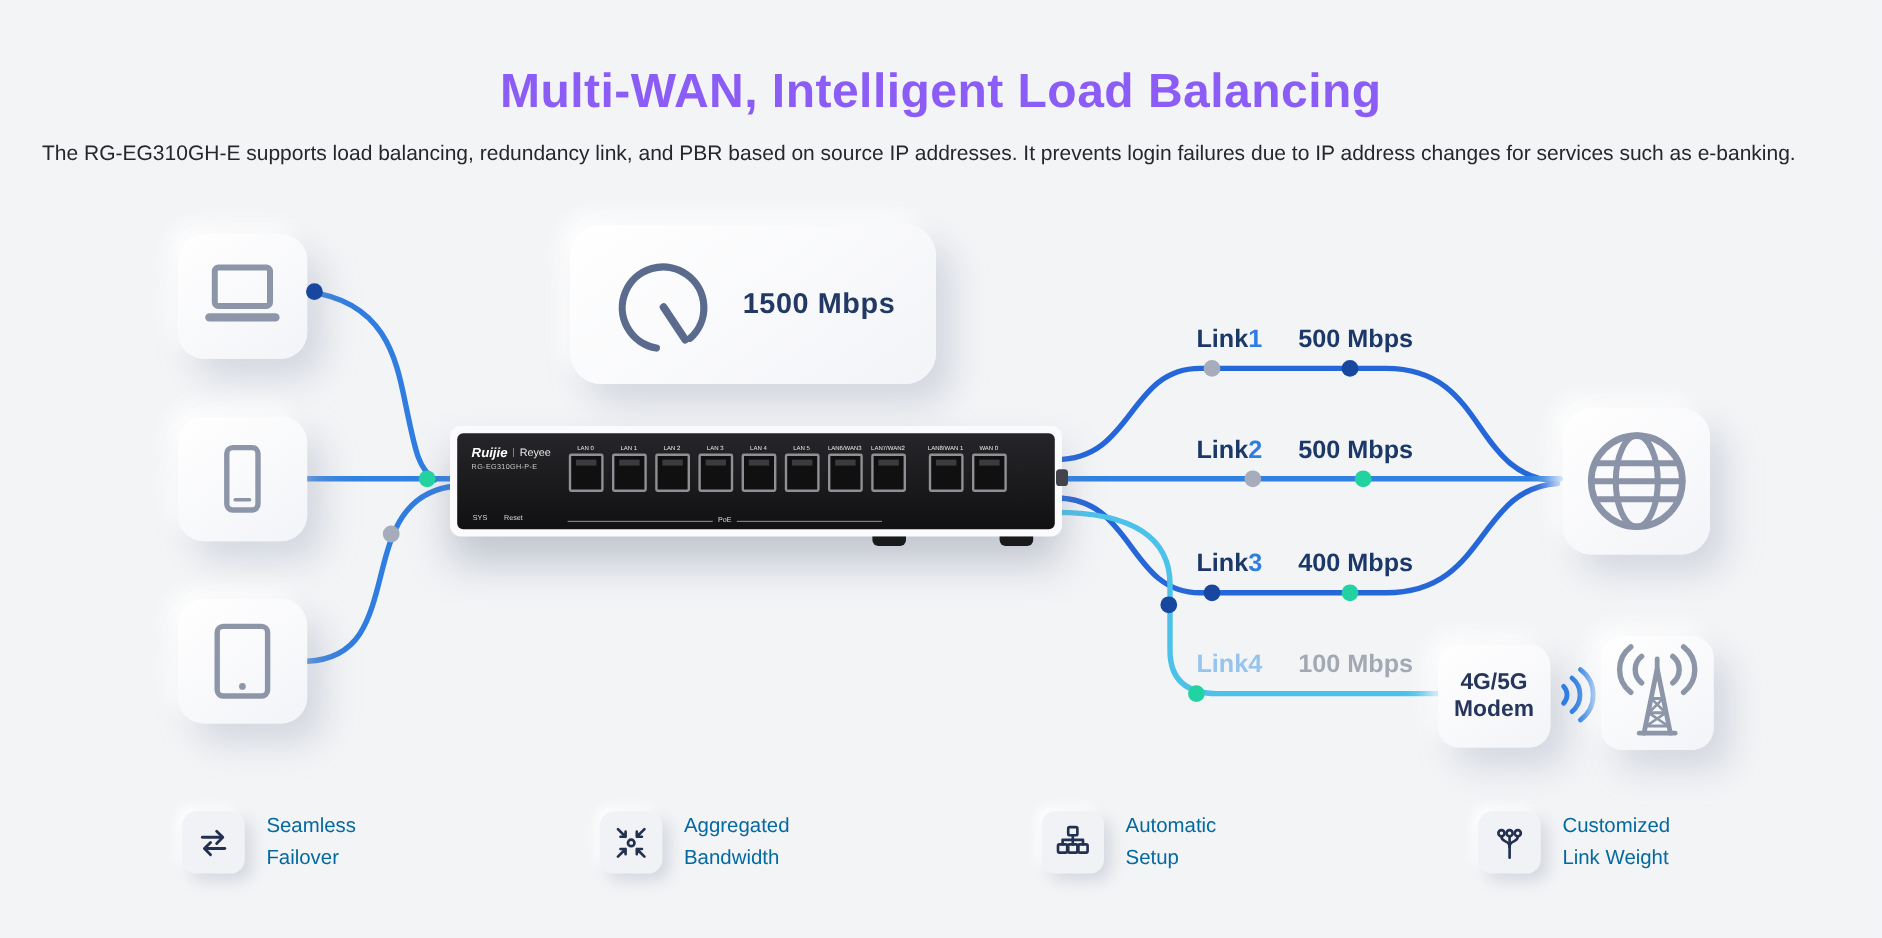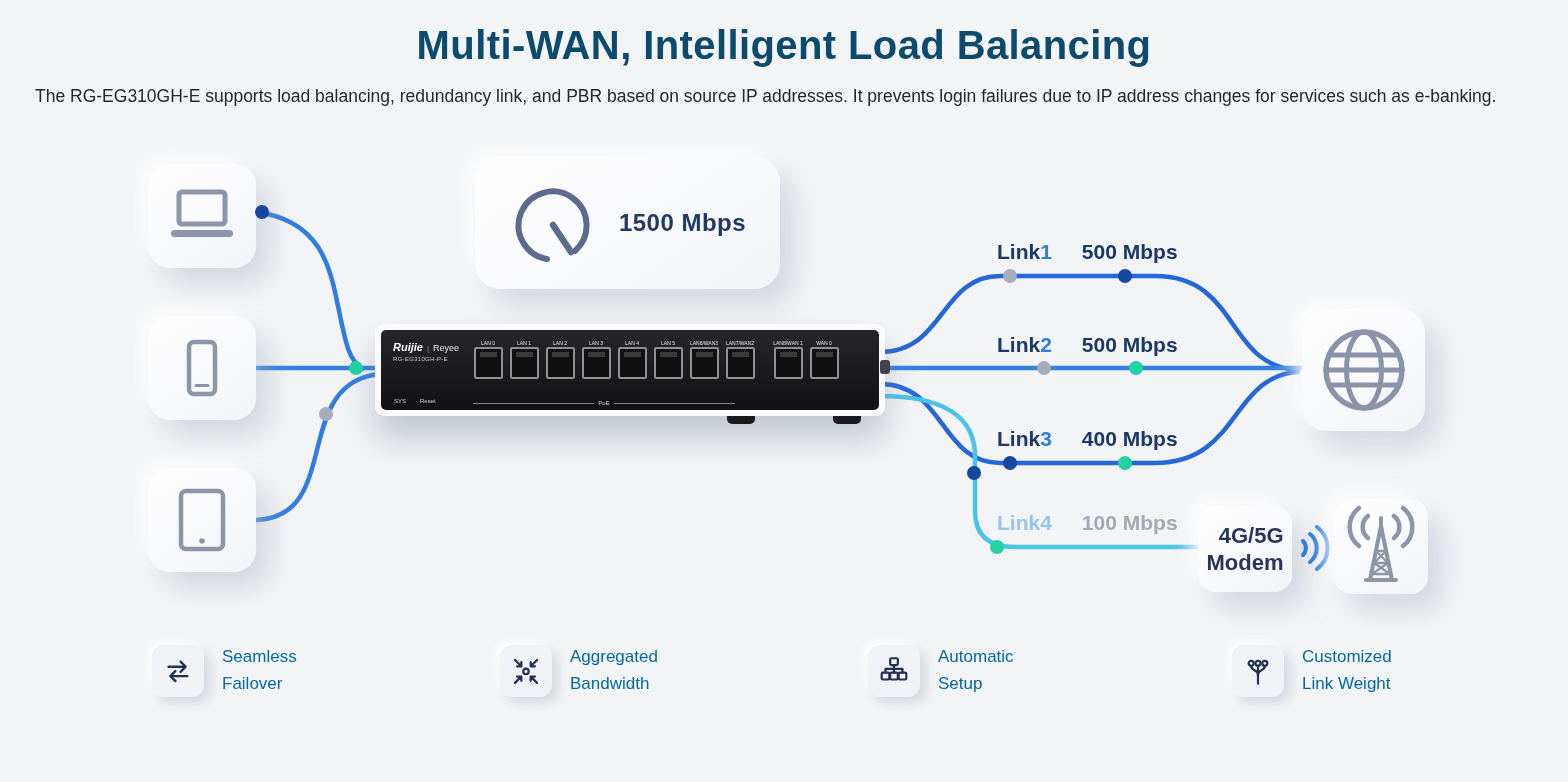--- a/index.html
+++ b/index.html
@@ -1,39 +1,39 @@
 <!DOCTYPE html>
 <html><head>
 <meta charset="utf-8">
 <style>
   *{box-sizing:border-box;margin:0;padding:0}
   html,body{background:#eef0f3}
   body{font-family:"Liberation Sans",sans-serif;}
   .stage{position:relative;width:1568px;height:782px;background:#f3f4f6;overflow:hidden}
 
-  .title{padding-top:23px;text-align:center;font-size:40px;font-weight:700;color:#0c4a6e;letter-spacing:.4px}
+  .title{padding-top:54px;text-align:center;font-size:40px;font-weight:700;color:#8b5cf6;letter-spacing:.4px}
   .subtitle{margin:14px auto 0;max-width:1498px;text-align:left;font-size:17.5px;line-height:1.62;color:#24272c}
 
   .diagram{position:relative;height:500px;margin-top:16px}
   .lines{position:absolute;left:0;top:0;width:1568px;height:500px}
 
   .card{position:absolute;background:linear-gradient(145deg,#ffffff,#f3f4f8);border-radius:22px;
         box-shadow:14px 16px 28px rgba(160,168,186,.38),-8px -8px 18px rgba(255,255,255,.95);
         display:flex;align-items:center;justify-content:center;z-index:3}
   .device-card{width:108px;height:104px}
   .laptop-card{left:148px;top:38px}
   .phone-card{left:148px;top:190px}
   .tablet-card{left:148px;top:342px}
 
   .speed-card{left:475px;top:30px;width:305px;height:133px;gap:22px;border-radius:26px}
   .speed-value{font-size:24px;font-weight:700;color:#223a63;letter-spacing:.5px}
 
   .globe-card{left:1302px;top:183px;width:123px;height:122px;border-radius:24px}
   .modem-card{left:1198px;top:380px;width:94px;height:86px;border-radius:18px;flex-direction:column}
-  .modem-text{font-size:22px;font-weight:700;color:#25355c;line-height:1.25;text-align:right}
+  .modem-text{font-size:19px;font-weight:700;color:#25355c;line-height:1.25;text-align:center}
   .tower-card{left:1334px;top:373px;width:94px;height:95px;border-radius:18px}
   .wifi-waves{position:absolute;left:1294px;top:397px;z-index:3}
 
   .dot{position:absolute;width:14px;height:14px;border-radius:50%;z-index:6}
   .dot.dark{background:#17479e}
   .dot.green{background:#23d2a1}
   .dot.gray{background:#a6acbb}
 
   .link-row{position:absolute;left:997px;z-index:6;display:flex;align-items:baseline;gap:30px;
             font-weight:700;font-size:21px;white-space:nowrap}
@@ -43,21 +43,21 @@
   .link-speed{color:#1c3868}
   .link-row.muted .link-name,.link-row.muted .num{color:#97c3ef}
   .link-row.muted .link-speed{color:#a3a9b3}
 
   
   .router{position:absolute;left:375px;top:198px;width:510px;height:92px;background:#fbfbfd;border-radius:9px;
           box-shadow:0 22px 34px rgba(124,133,154,.42);z-index:4}
   .router-face{position:absolute;left:6px;top:6px;right:6px;bottom:6px;border-radius:5px;
                background:linear-gradient(180deg,#26262a,#111113)}
   .brand{position:absolute;left:12px;top:11px;color:#fff}
-  .brand-line{display:flex;align-items:flex-end;gap:4px}
+  .brand-line{display:flex;align-items:flex-start;gap:4px}
   .ruijie{font-size:11px;font-weight:700;font-style:italic}
   .brand-bar{font-size:8px;color:#9a9a9a}
   .reyee{font-size:9px;color:#e9e9e9}
   .model{font-size:6px;color:#c9c9c9;margin-top:3px;letter-spacing:.3px;white-space:nowrap}
   .sysline{position:absolute;left:13px;bottom:6px;display:flex;gap:14px;font-size:6px;color:#d6d6d6}
   .ports{position:absolute;left:90px;top:9px;display:flex;gap:2px}
   .port{width:34px}
   .port.gapped{margin-left:12px}
   .port-label{display:block;font-size:5px;color:#ececec;text-align:center;height:8px;line-height:8px;white-space:nowrap;overflow:hidden}
   .port-jack{display:block;width:29px;height:32px;margin:0 auto;background:#101011;border:2px solid #8f9093;border-radius:2px;position:relative}

